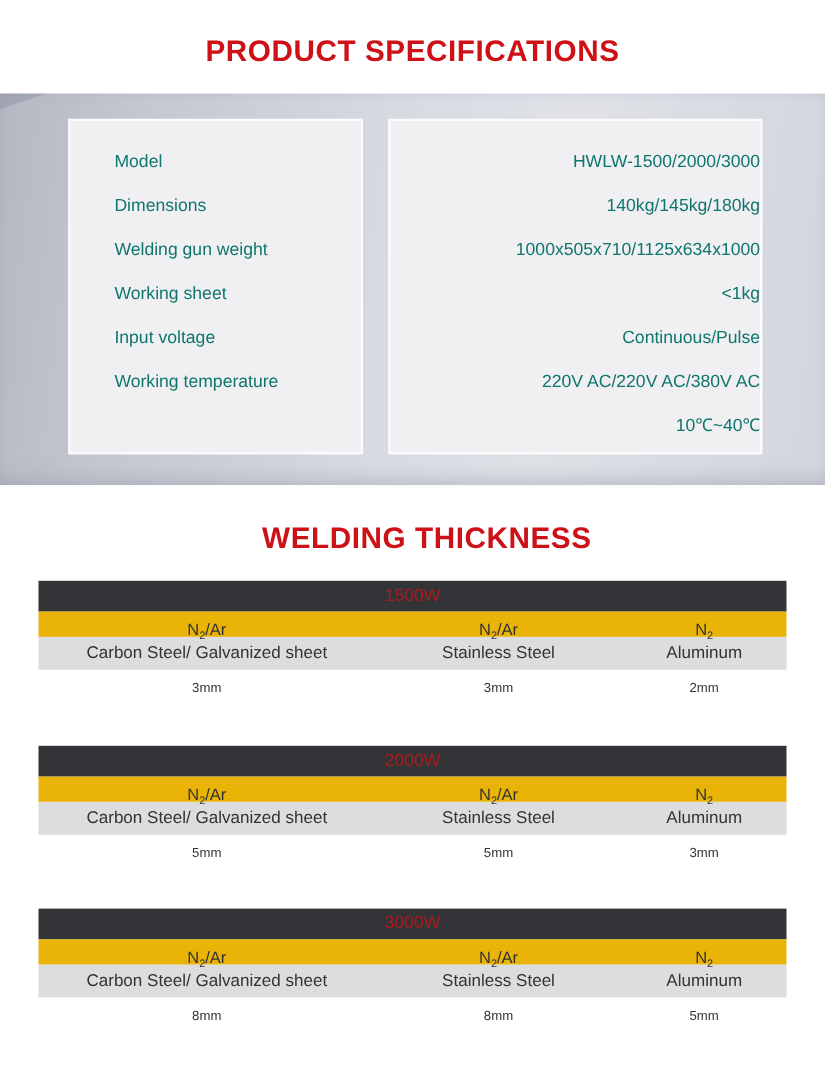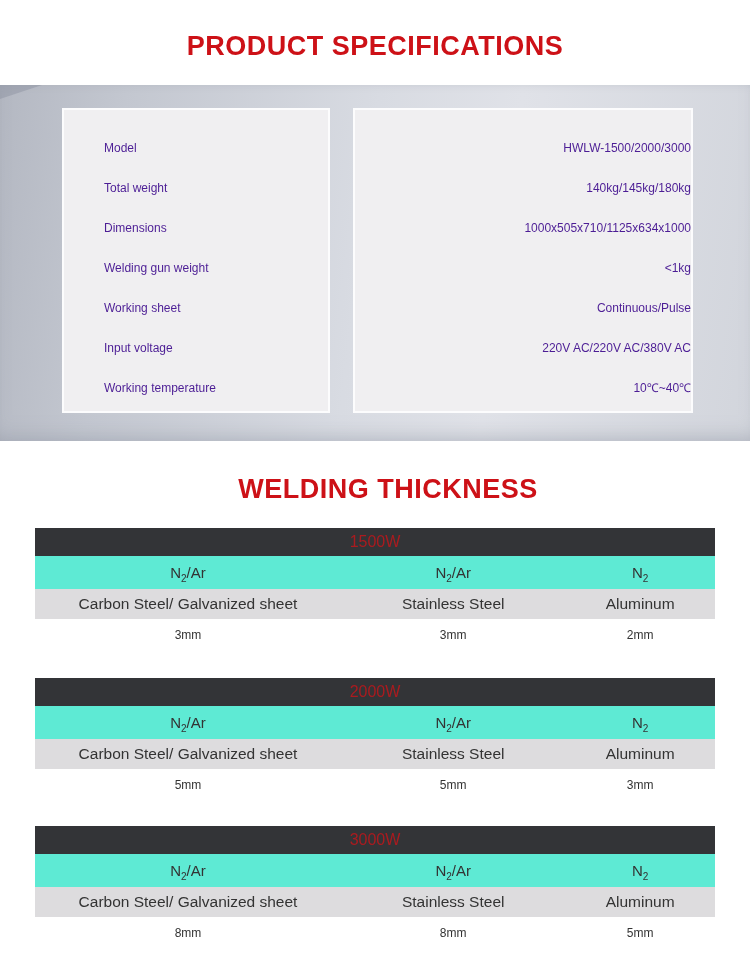--- a/index.html
+++ b/index.html
@@ -40,62 +40,61 @@
     position:absolute;top:23px;height:305px;
     background:#f0eff1;
     border:2px solid rgba(252,252,253,.95);
     box-sizing:border-box;
     padding-top:18px;
   }
   .spec-panel.left{left:62px;width:268px;}
   .spec-panel.right{left:353px;width:340px;}
   .spec-row{
     height:40px;line-height:40px;
-    font-size:12px;color:#4c1d95;
+    font-size:16px;color:#0f766e;
     white-space:nowrap;
   }
   .spec-panel.left .spec-row{padding-left:40px;}
   .spec-panel.right .spec-row{padding-left:37px;text-align:right;}
   
   .wt-table{
     position:absolute;left:35px;width:680px;
   }
   .wt-table.t1{top:528px;}
   .wt-table.t2{top:678px;}
   .wt-table.t3{top:826px;}
   .wt-bar{
     height:28px;line-height:28px;
     background:#333437;
     text-align:center;
     font-size:16px;font-weight:normal;
     color:#aa1b1f;
   }
   .wt-row{display:flex;}
-  .wt-row.gas{height:33px;line-height:33px;background:#5eead4;font-size:15px;color:#333;}
+  .wt-row.gas{height:23px;line-height:33px;background:#eab308;font-size:15px;color:#333;}
   .wt-row.material{height:30px;line-height:30px;background:#dddcde;font-size:15.5px;color:#333;}
   .wt-row.value{height:33px;line-height:33px;background:#ffffff;font-size:12px;color:#333;}
   .wt-cell{text-align:center;}
   .wt-cell.c1{width:45%;}
   .wt-cell.c2{width:33%;}
   .wt-cell.c3{width:22%;}
   .wt-cell sub{font-size:10px;}
 </style>
 </head>
 <body>
 
 <div class="page">
 
   <div class="main-heading">PRODUCT SPECIFICATIONS</div>
 
   <div class="spec-band">
     <div class="band-corner"></div>
 
     <div class="spec-panel left">
       <div class="spec-row">Model</div>
-      <div class="spec-row">Total weight</div>
       <div class="spec-row">Dimensions</div>
       <div class="spec-row">Welding gun weight</div>
       <div class="spec-row">Working sheet</div>
       <div class="spec-row">Input voltage</div>
       <div class="spec-row">Working temperature</div>
     </div>
 
     <div class="spec-panel right">
       <div class="spec-row">HWLW-1500/2000/3000</div>
       <div class="spec-row">140kg/145kg/180kg</div>

